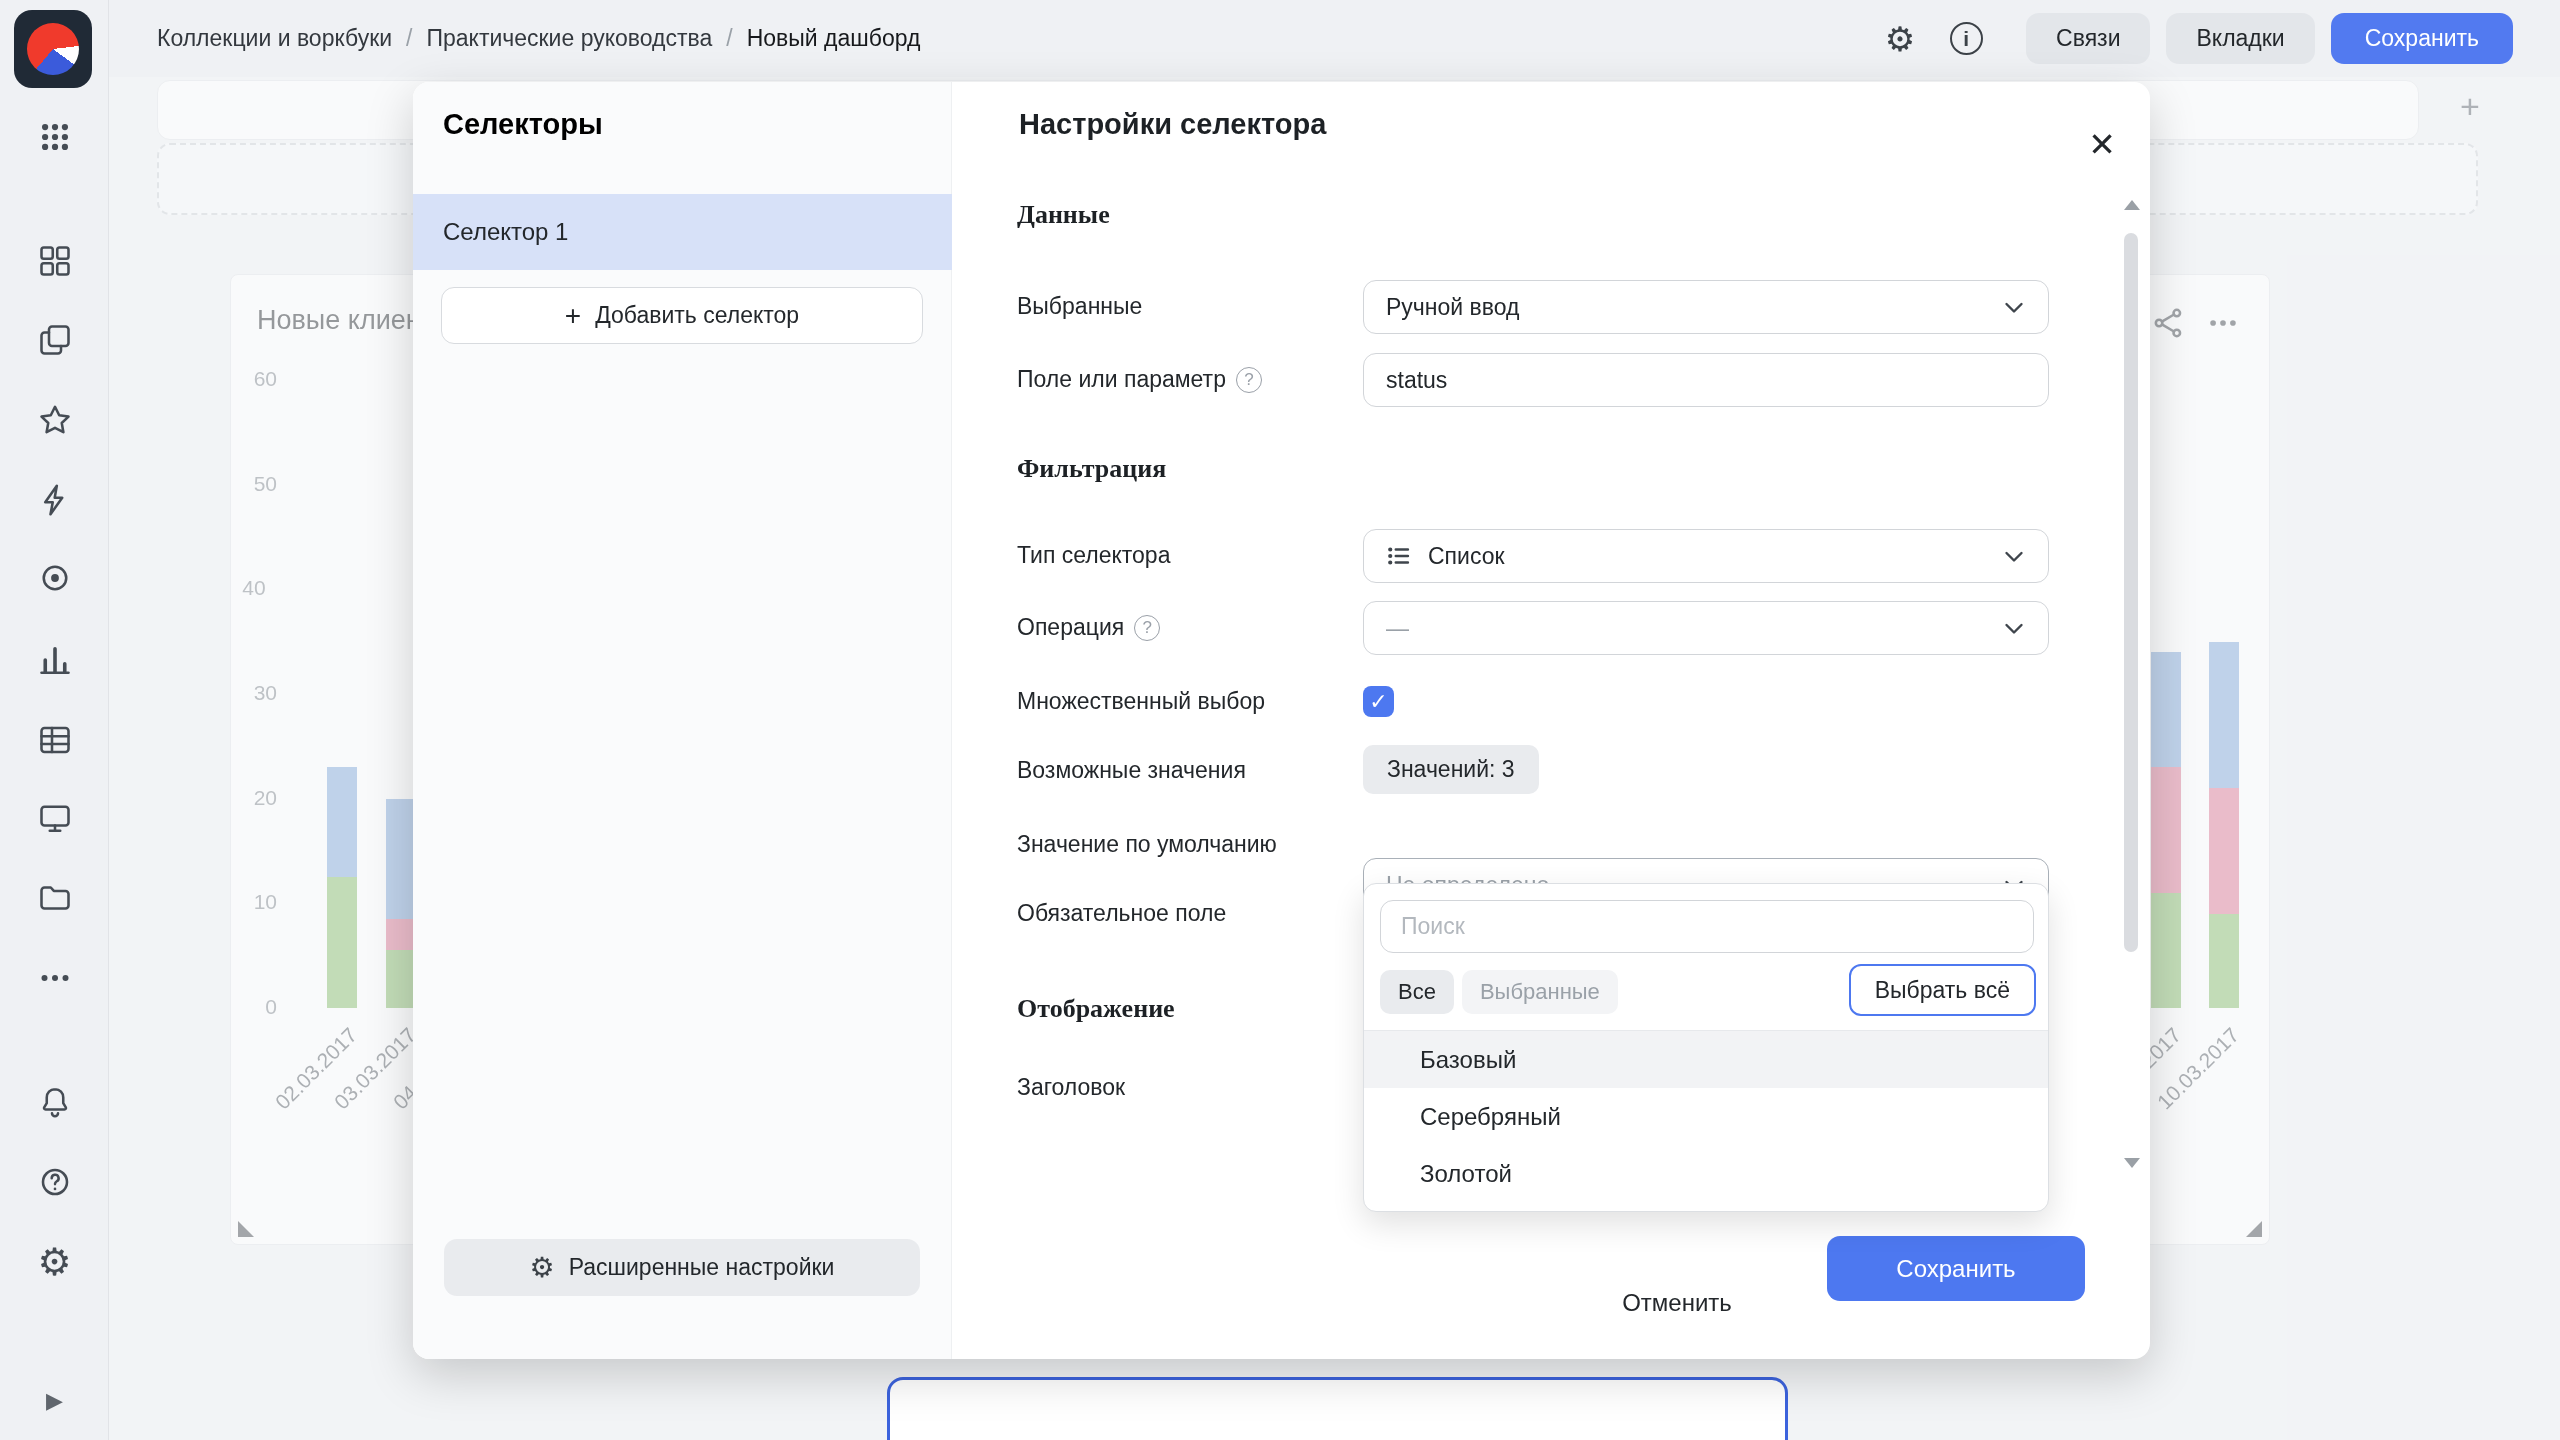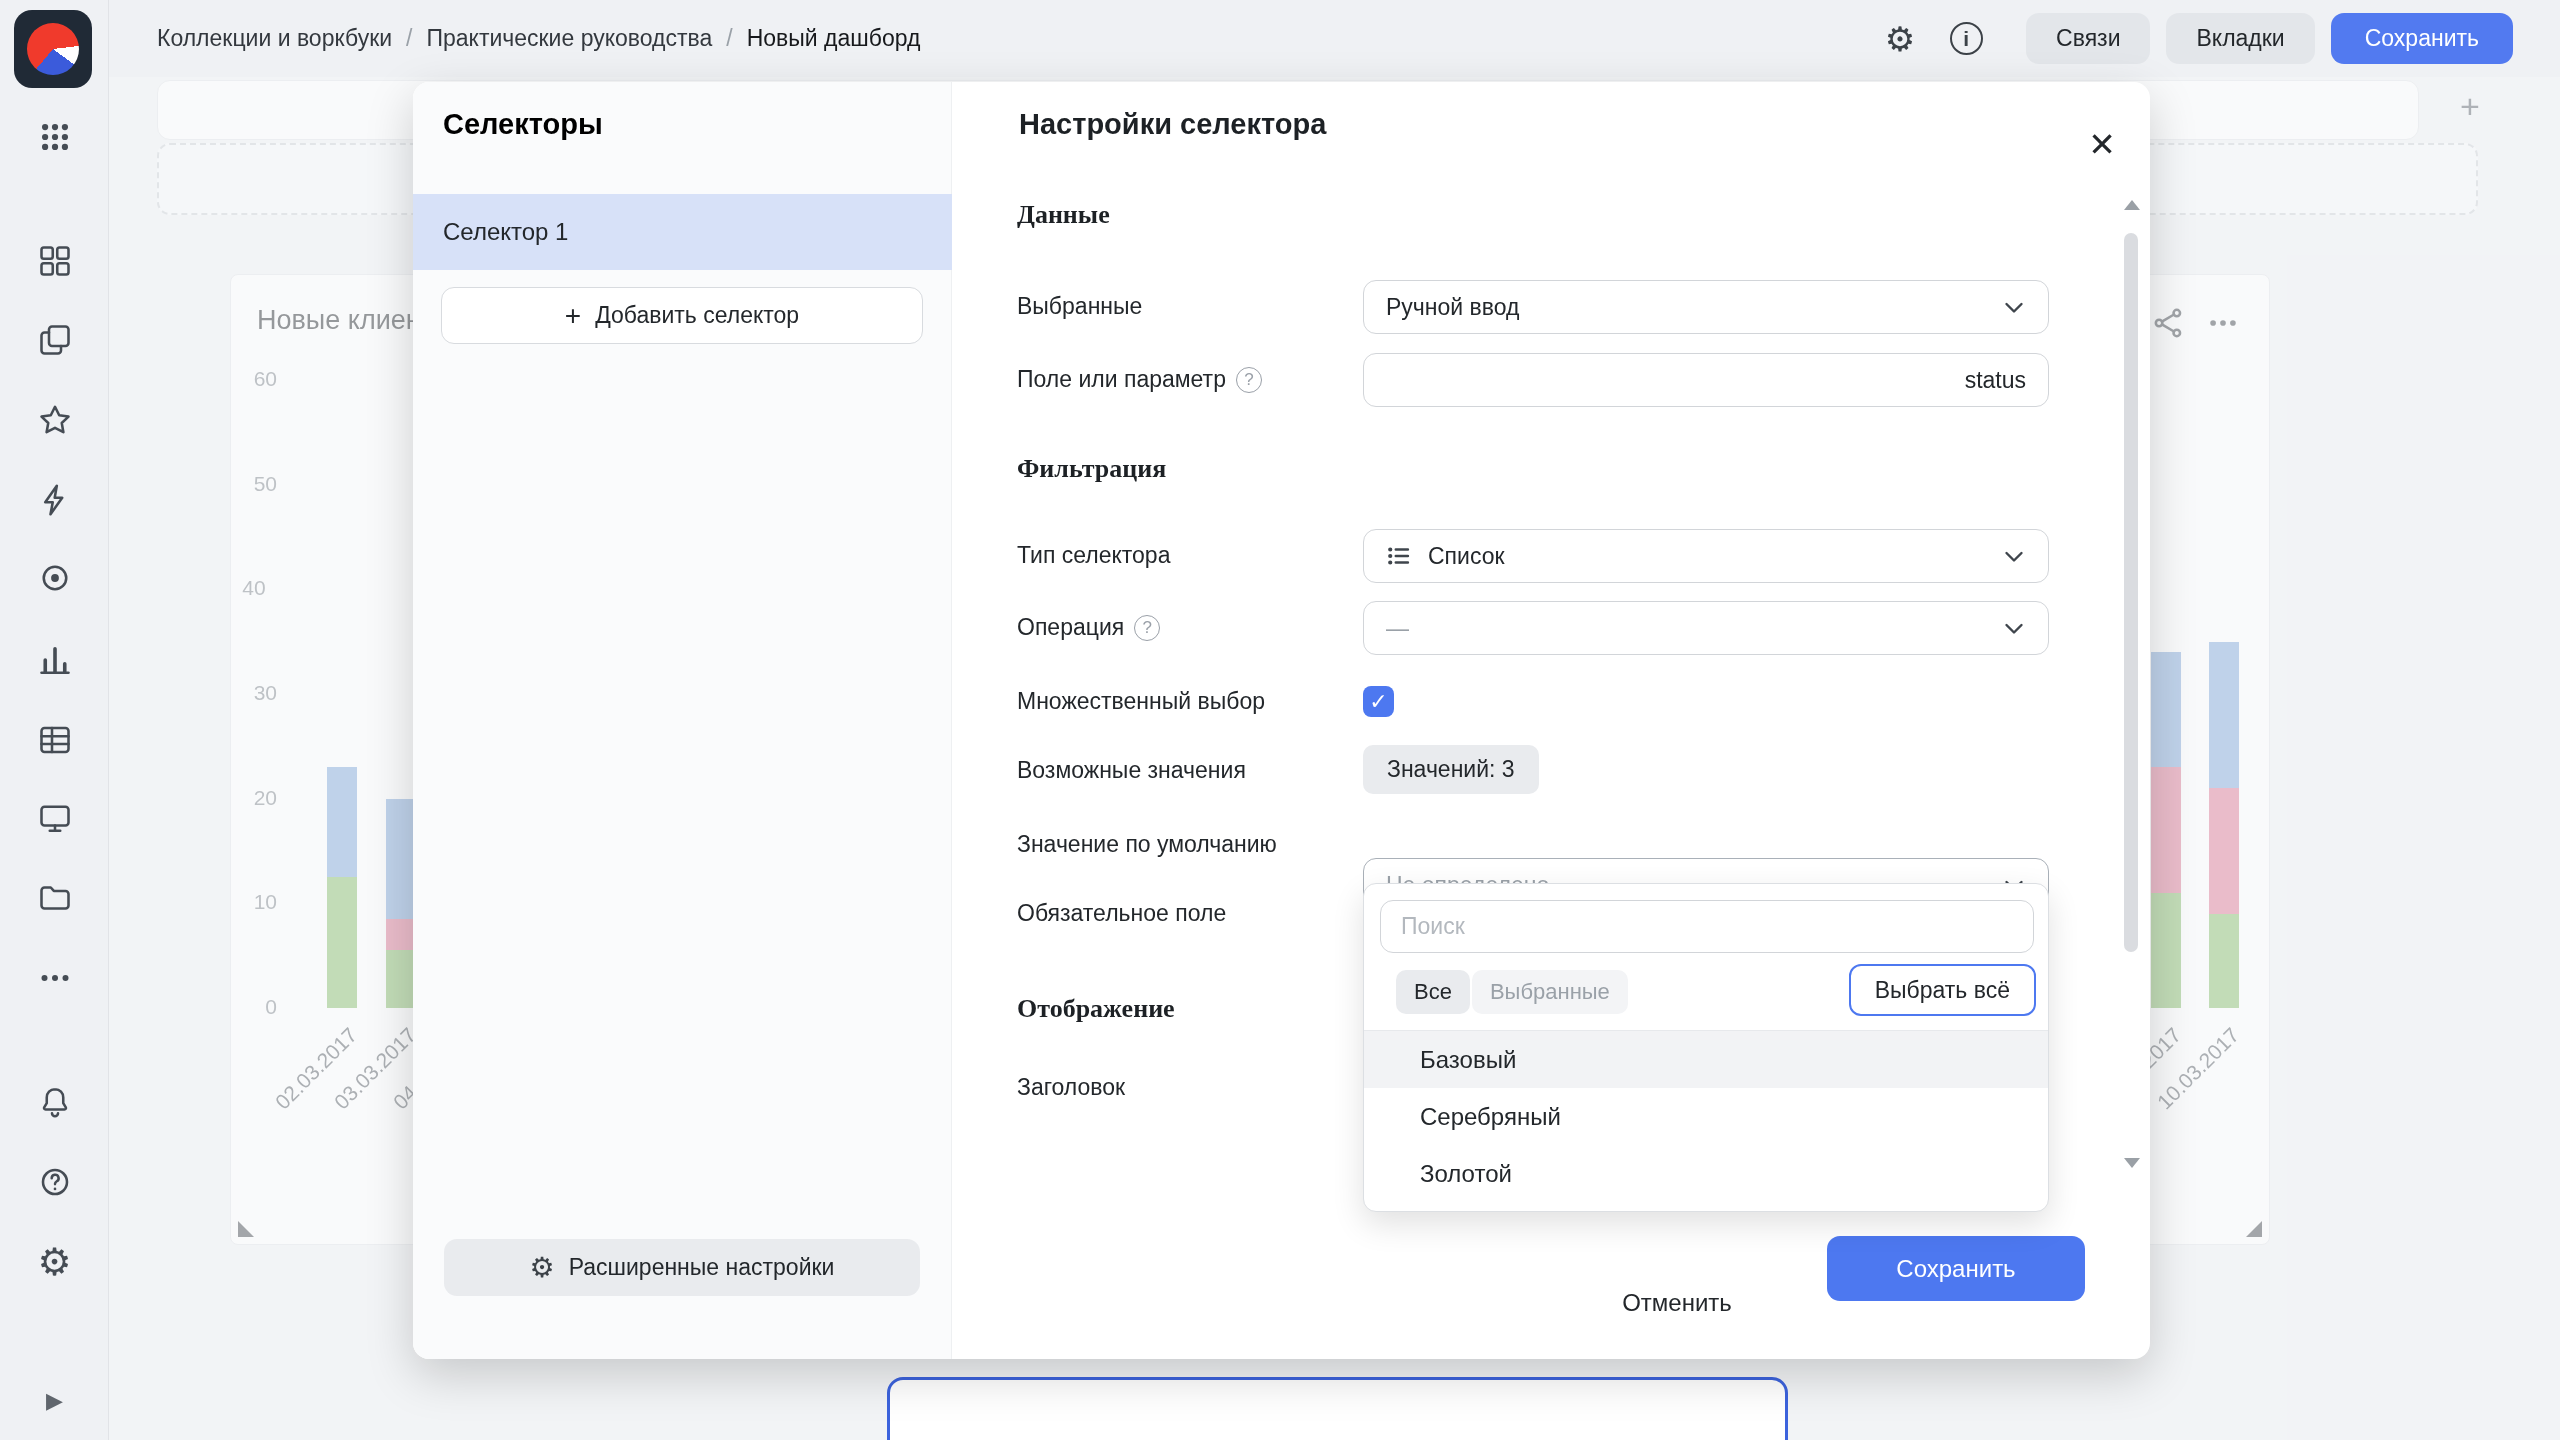--- a/index.html
+++ b/index.html
@@ -57,33 +57,33 @@
   .plus-glyph { font-size:28px; line-height:1; color:#23272b; }
   .advanced-btn { position:absolute; left:31px; top:1157px; width:476px; height:57px; background:#e9ebee; border:none; border-radius:13px; display:flex; align-items:center; justify-content:center; gap:14px; font-size:23px; cursor:pointer; font-family:inherit; color:#23272b; }
   .gear-small { font-size:28px; color:#3c4248; line-height:1; }
 
   .settings-pane { position:absolute; left:539px; top:0; width:1198px; height:1277px; }
   .settings-title { position:absolute; left:67px; top:26px; font-size:29px; font-weight:600; color:#1d2125; }
   .close-btn { position:absolute; right:28px; top:42px; width:40px; height:40px; display:flex; align-items:center; justify-content:center; font-size:33px; color:#23272b; cursor:pointer; }
   .sec-heading { position:absolute; left:65px; font-size:26px; font-weight:600; color:#1d2125;font-family:Liberation Serif, serif; }
   .row-label { position:absolute; left:65px; font-size:23px; color:#23272b; display:flex; align-items:center; gap:10px; }
   .q-icon { width:26px; height:26px; border:1.6px solid #9aa0a8; border-radius:50%; display:flex; align-items:center; justify-content:center; font-size:17px; color:#9aa0a8; }
-  .control { position:absolute; left:411px; width:686px; height:54px; border:1px solid #d2d5d9; border-radius:13px; background:#ffffff; display:flex; align-items:center; padding:4px 22px; font-size:23px; color:#23272b; cursor:pointer; font-family:inherit;text-align:right; }
+  .control { position:absolute; left:411px; width:686px; height:54px; border:1px solid #d2d5d9; border-radius:13px; background:#ffffff; display:flex; align-items:center; padding:4px 22px; font-size:23px; color:#23272b; cursor:pointer; font-family:inherit; }
   .control .chev { margin-left:auto; }
   .control-input { cursor:text; }
   .placeholder { color:#9aa1a8; }
   .list-type-icon { margin-right:16px; display:flex; }
   .checkbox { position:absolute; left:411px; top:604px; width:31px; height:31px; background:#4d78f0; border-radius:8px; display:flex; align-items:center; justify-content:center; color:#ffffff; font-size:22px; cursor:pointer; }
   .badge { position:absolute; left:411px; top:663px; height:49px; padding:0 24px; background:#e9ebee; border-radius:10px; display:flex; align-items:center; font-size:23px; color:#23272b; }
   .default-select { border-color:#a9b0b8;margin-top:40px; }
 
   .values-popup { position:absolute; left:411px; top:801px; width:686px; height:329px; background:#ffffff; border:1px solid #dcdfe3; border-radius:13px; box-shadow:0 12px 32px rgba(0,0,0,.12); z-index:20; }
   .popup-search { position:absolute; left:16px; top:16px; width:654px; height:53px; border:1px solid #d2d5d9; border-radius:13px; padding:0 20px; font-size:23px; font-family:inherit; color:#23272b; outline:none; }
   .popup-search::placeholder { color:#b3b8be; }
-  .popup-tabs { position:absolute; left:16px; top:84px; height:48px; display:flex; align-items:center; gap:2px;margin-left:16px; }
+  .popup-tabs { position:absolute; left:16px; top:84px; height:48px; display:flex; align-items:center; gap:8px; }
   .tab-pill { border-radius:10px; padding:9px 18px; font-size:22px; cursor:pointer; }
   .tab-all { background:#e9ebee; color:#23272b; }
   .tab-selected { background:#f3f4f6; color:#9aa1a8; }
   .select-all-btn { position:absolute; right:12px; top:80px; height:52px; padding:0 24px; background:#ffffff; border:2px solid #4d78f0; border-radius:12px; font-size:23px; color:#23272b; cursor:pointer; font-family:inherit; }
   .popup-divider { position:absolute; left:0; top:146px; width:100%; height:1px; background:#e7e9ec; }
   .popup-options { position:absolute; left:0; top:147px; width:100%; }
   .popup-option { height:57px; display:flex; align-items:center; padding-left:56px; font-size:24px; cursor:pointer; }
   .popup-option.highlight { background:#f2f3f5; }
 
   .btn-cancel { position:absolute; left:630px; top:1191px; width:190px; height:60px; background:transparent; border:none; border-radius:13px; font-size:24px; color:#23272b; cursor:pointer; font-family:inherit; }

